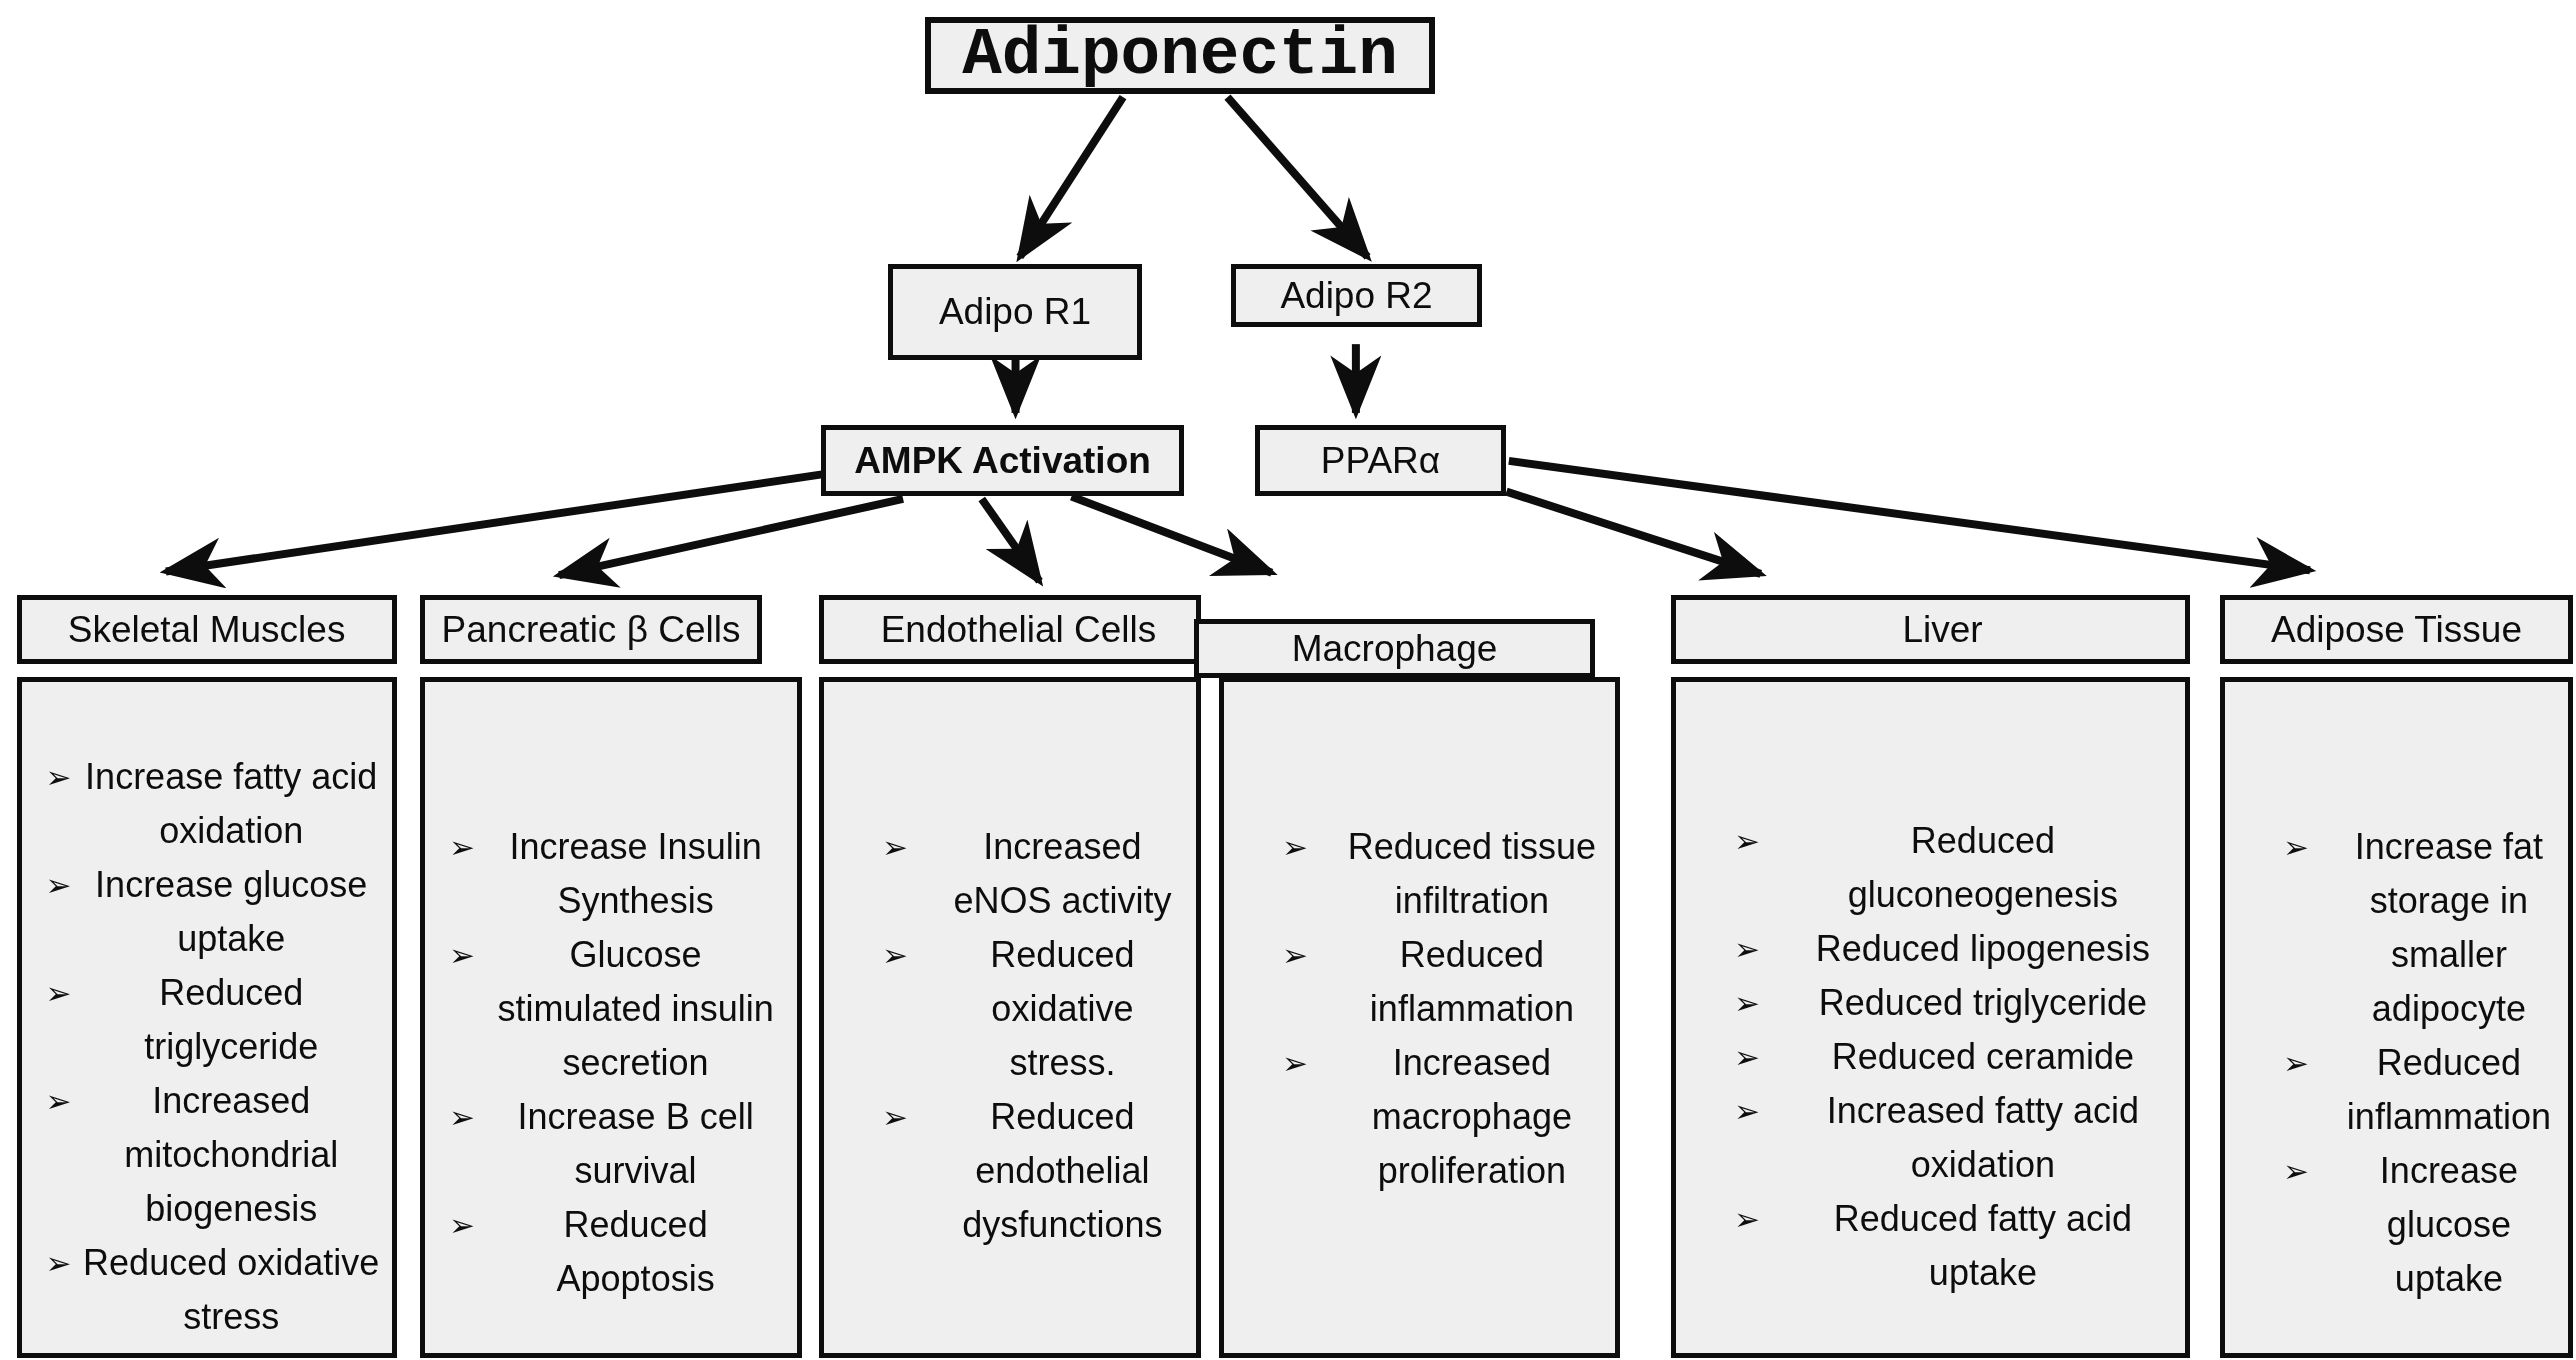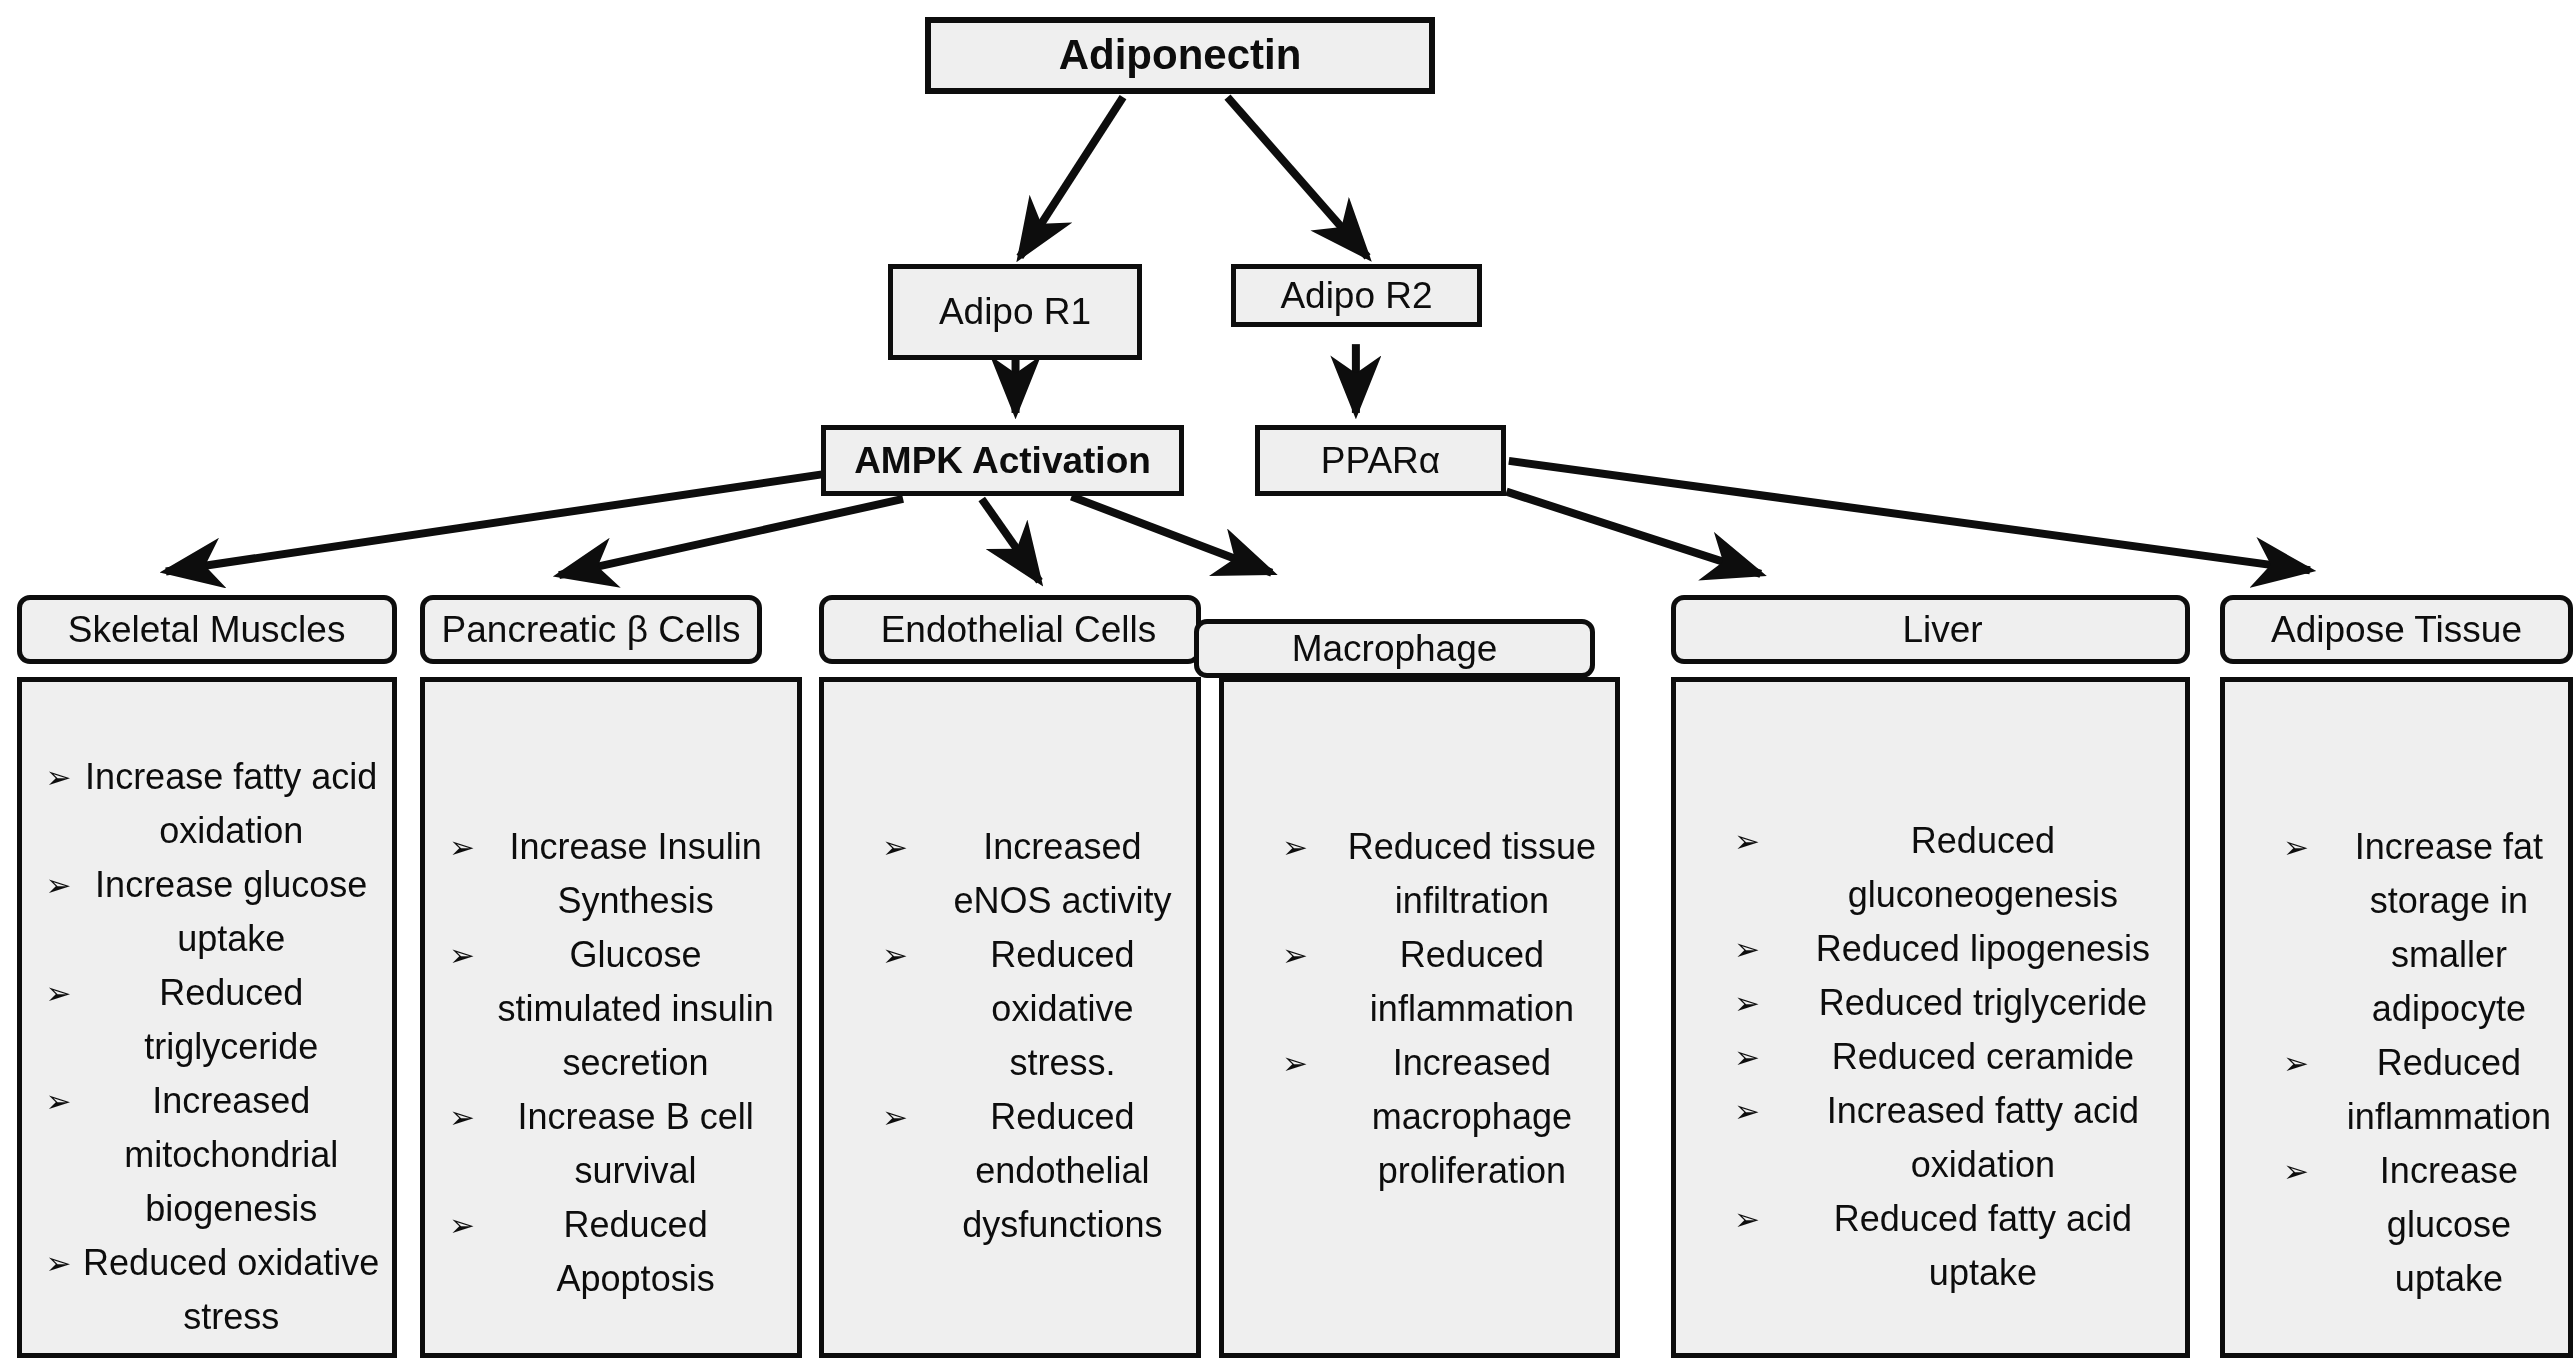--- a/index.html
+++ b/index.html
@@ -14,23 +14,23 @@
     font-family:"Liberation Sans", sans-serif;
     color:var(--text);
   }
   .node{
     position:absolute;
     background:var(--box_fill);
     border:5.5px solid var(--box_border);
     display:flex; align-items:center; justify-content:center;
     text-align:center; color:var(--text);
   }
-  .title-node{font-size:42px; font-weight:700; border-width:6.8px;}
+  .title-node{font-size:66px; font-weight:700; border-width:6.8px;font-family:Liberation Mono, monospace;}
   .mid-node{font-size:37px;}
-  .header-node{font-size:37px;border-radius:13px;}
+  .header-node{font-size:37px;}
   .body-node{
     display:block; overflow:hidden;
   }
   .body-node ul{
     list-style:none; margin:0; padding:0 9.2px 0 15.4px;
     font-size:36px; line-height:54px;
   }
   .body-node.indent-b ul{padding-left:28px;}
   .body-node li{display:flex; align-items:flex-start;}
   .bullet{

